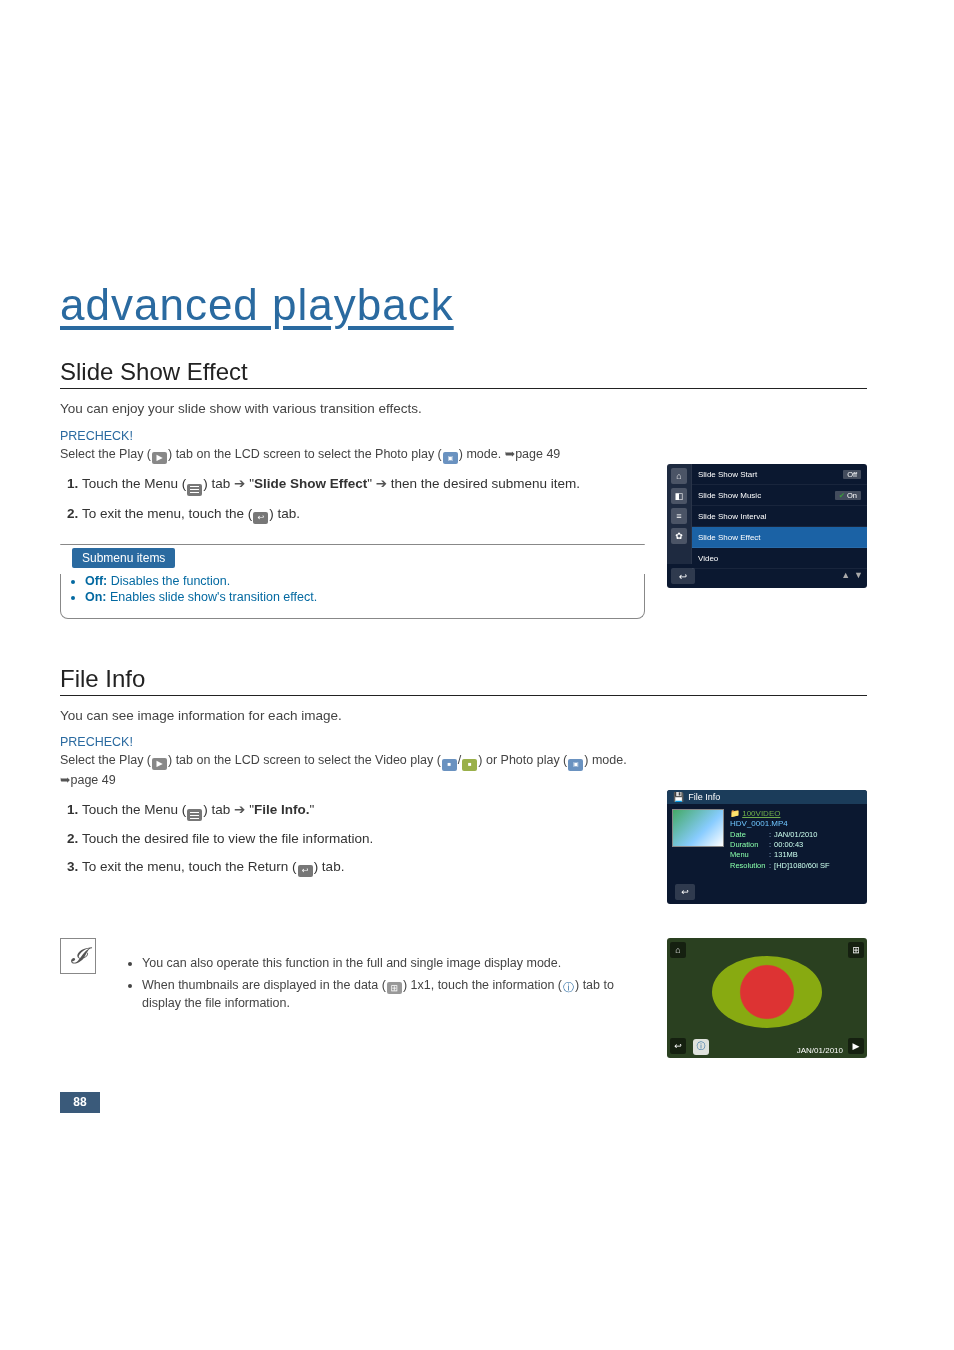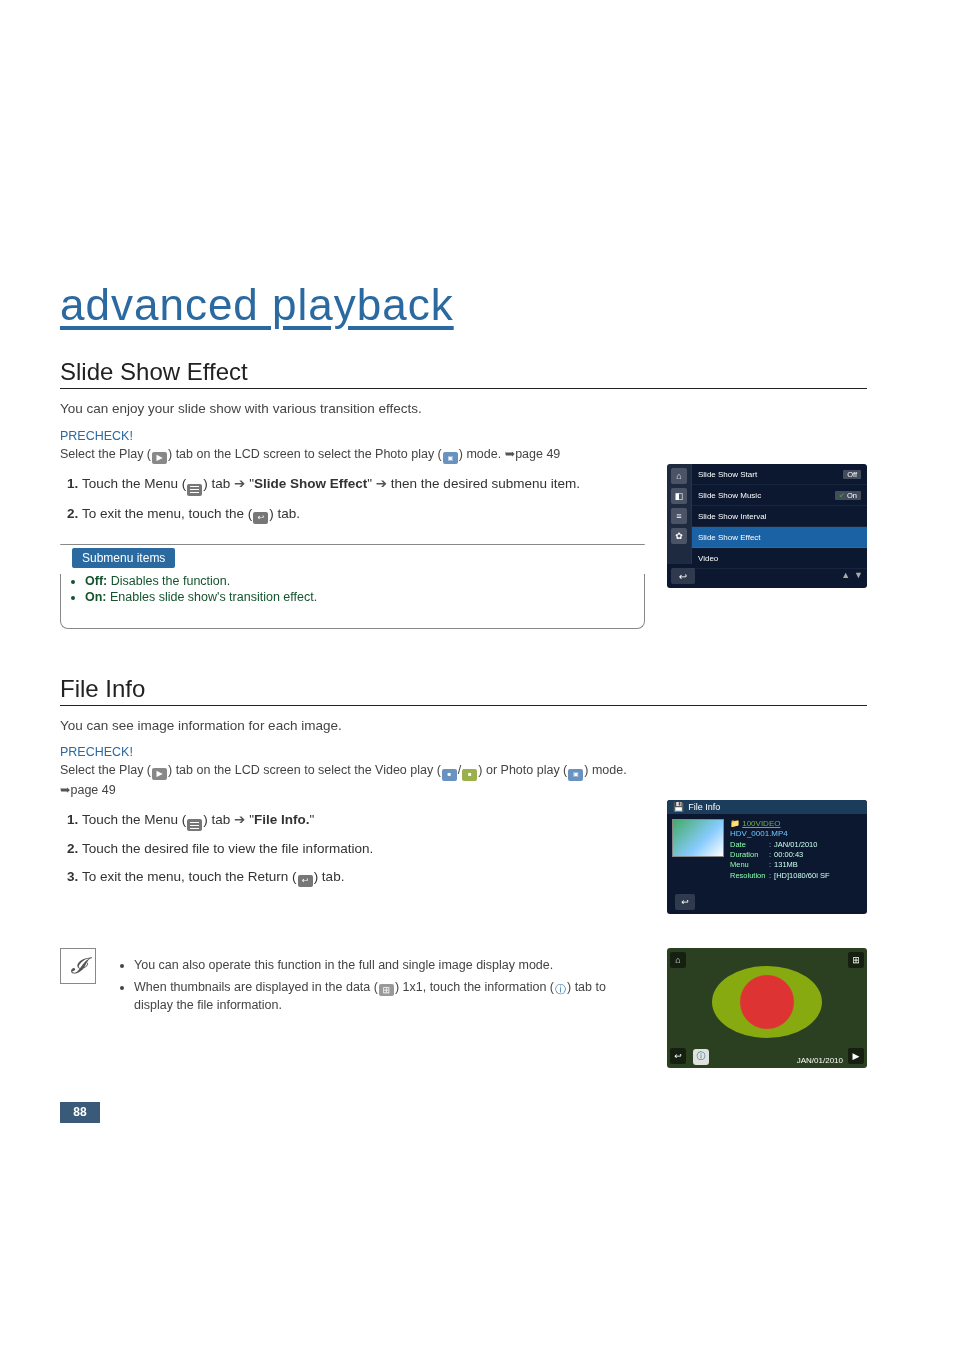--- a/index.html
+++ b/index.html
@@ -87,24 +87,24 @@
   .submenu-pill {
     display: inline-block;
     background: #2a6aa0;
     color: #fff;
     font-size: 12px;
     padding: 3px 10px;
     border-radius: 2px;
     margin: 14px 0 6px 12px;
   }
   .submenu-list {
-    margin: 4px 0 14px 24px;
+    margin: 4px 0 4px 24px;
     padding: 0;
     font-size: 12.5px;
-    color: #14532d;
+    color: #0369a1;
   }
   .submenu-list li { margin-bottom: 2px; }
   .submenu-box {
     border-left: 1px solid #888;
     border-right: 1px solid #888;
     border-bottom: 1px solid #888;
     border-radius: 0 0 8px 8px;
     border-top: none;
     padding: 0 6px 10px 0;
     margin-top: -4px;
@@ -265,21 +265,21 @@
     border: 1px solid #888;
     display: flex; align-items: center; justify-content: center;
     font-size: 22px; font-style: italic; color: #555;
     flex-shrink: 0;
   }
   .note-body {
     flex: 1;
     font-size: 12.5px;
     color: #444;
   }
-  .note-body ul { margin: 8px; padding-left: 16px; }
+  .note-body ul { margin: 16px; padding-left: 16px; }
   .note-body ul li { margin-bottom: 4px; line-height: 1.45; }
   .note-img { width: 200px; flex-shrink: 0; }
 
   
   .inline-ico {
     display: inline-flex;
     width: 15px; height: 12px;
     background: #777;
     border-radius: 2px;
     vertical-align: -2px;

